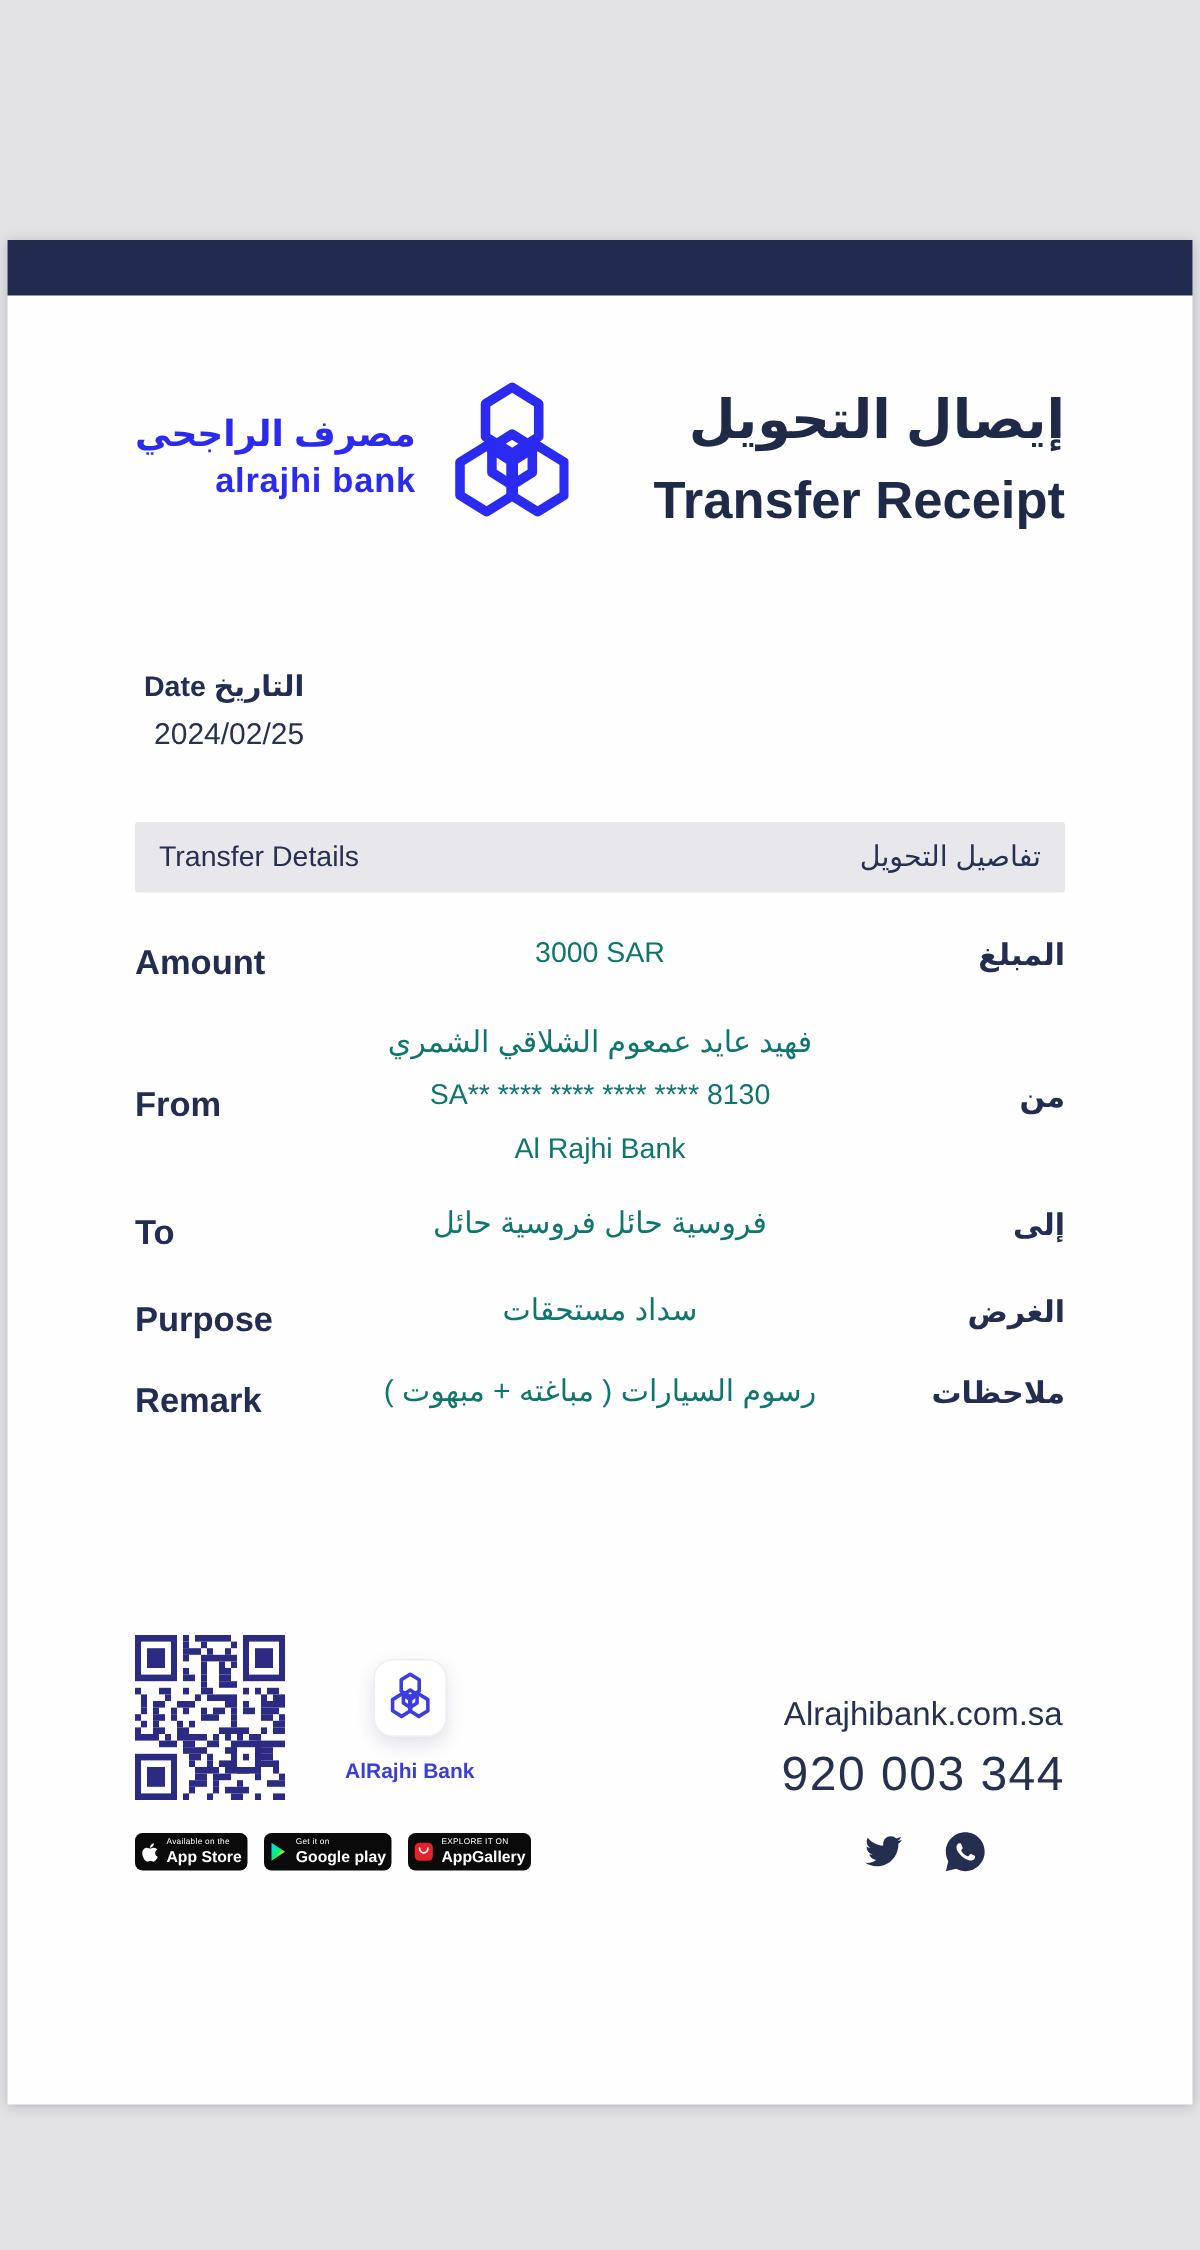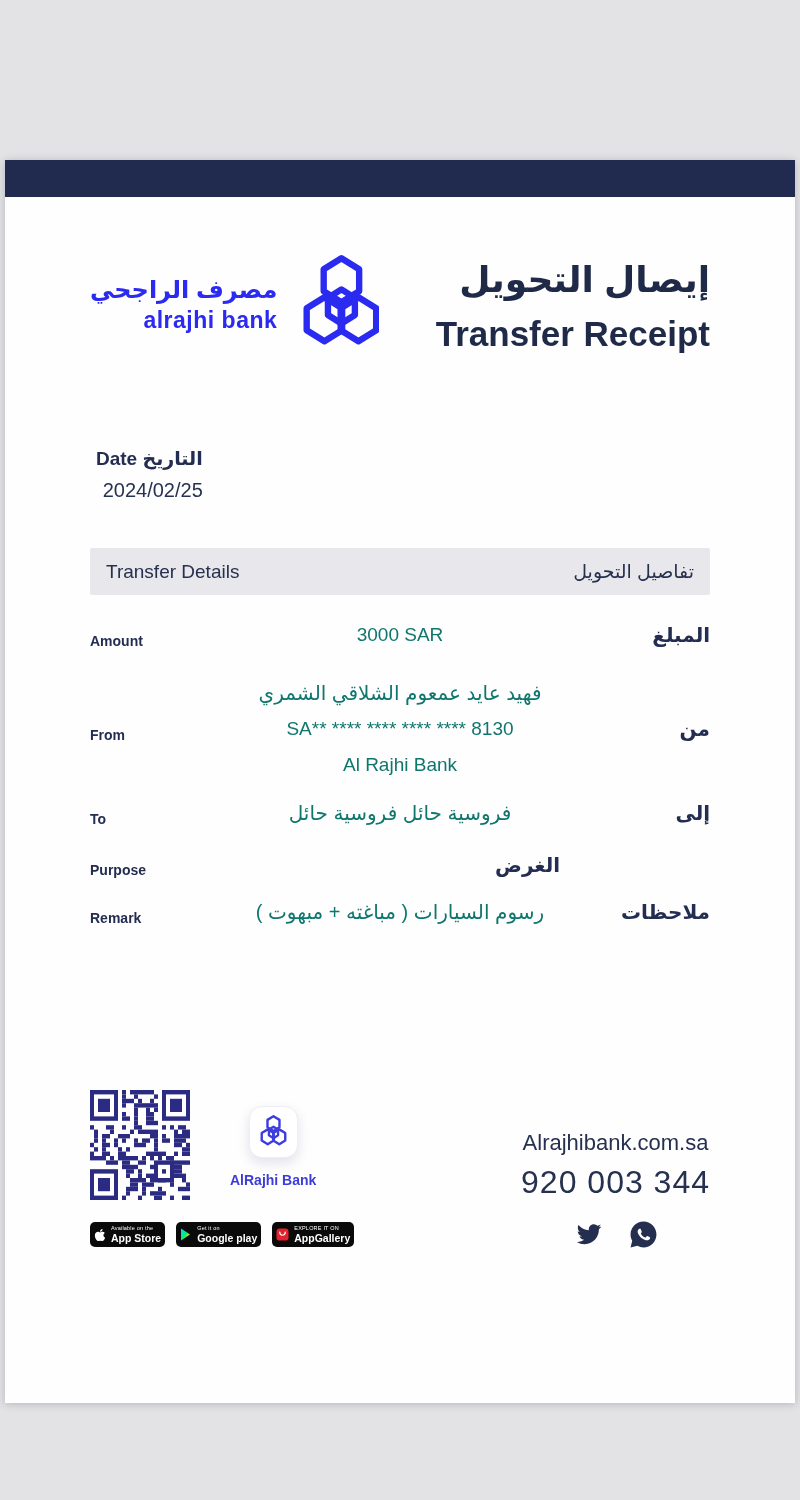--- a/index.html
+++ b/index.html
@@ -37,21 +37,21 @@
   .date-value{font-size:20px;color:#273253;margin-top:9px;}
 
   
   .details-header{
     margin-top:46px;height:47px;background:#e8e8ec;border-radius:2px;
     display:flex;justify-content:space-between;align-items:center;
     padding:0 16px;color:#26304f;font-size:19px;
   }
   .dh-ar{direction:rtl;}
   .row{display:grid;grid-template-columns:150px 1fr 150px;align-items:center;}
-  .lab{font-size:14px;font-weight:bold;color:#232d52;margin-top:11px;}
+  .lab{font-size:23px;font-weight:bold;color:#232d52;margin-top:11px;}
   .lab-ar{font-size:20px;font-weight:bold;color:#232d52;text-align:right;direction:rtl;}
   .val{ text-align:center;color:#0f766e;}
   .val .line{font-size:19px;line-height:36px;}
   .val .ar{font-size:20px;}
   .row-amount{margin-top:22px;}
   .row-from{margin-top:22px;}
   .row-to{margin-top:12px;}
   .row-purpose{margin-top:20px;}
   .row-remark{margin-top:16px;}
 
@@ -144,20 +144,23 @@
     <div class="row row-to">
       <div class="lab">To</div>
       <div class="val">
         <div class="line ar" dir="rtl">فروسية حائل فروسية حائل</div>
       </div>
       <div class="lab-ar">إلى</div>
     </div>
 
     <div class="row row-purpose">
       <div class="lab">Purpose</div>
+      <div class="val">
+          <div class="line ar" dir="rtl">سداد مستحقات</div>
+        </div>
       <div class="lab-ar">الغرض</div>
     </div>
 
     <div class="row row-remark">
       <div class="lab">Remark</div>
       <div class="val">
           <div class="line ar" dir="rtl">رسوم السيارات ( مباغته + مبهوت )</div>
         </div>
       <div class="lab-ar">ملاحظات</div>
     </div>

